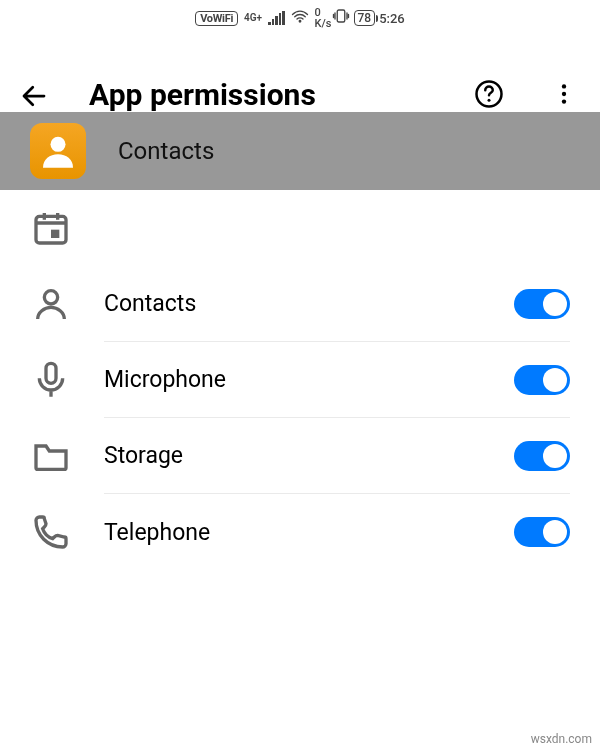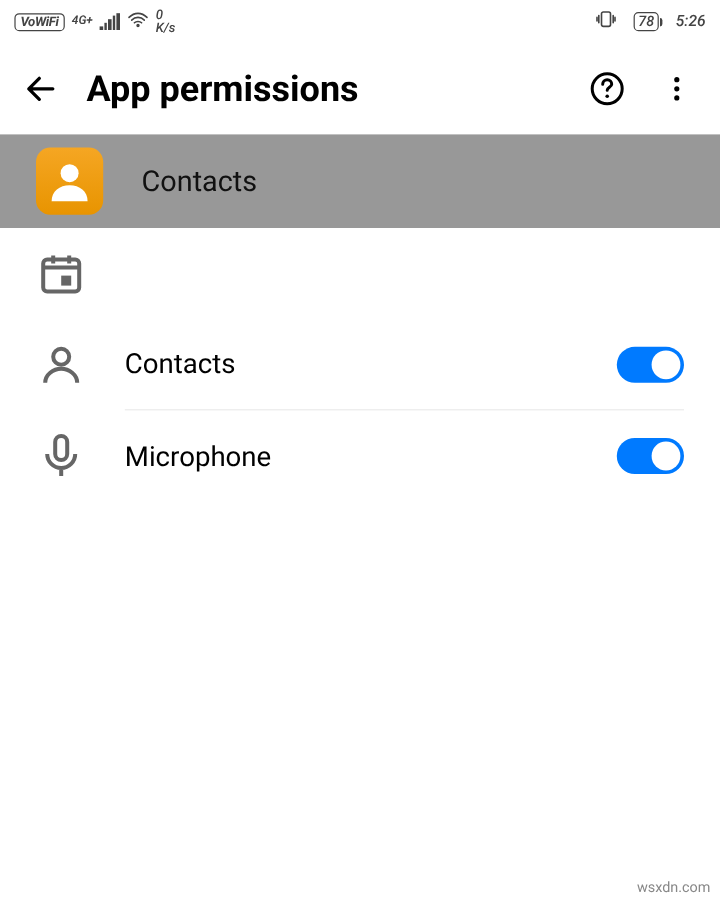--- a/index.html
+++ b/index.html
@@ -9,29 +9,28 @@
       font-family: -apple-system, BlinkMacSystemFont, "Segoe UI", Roboto, Helvetica, Arial, sans-serif;
       background: #fff;
       color: #000;
       overflow: hidden;
       position: relative;
     }
     .status-bar {
       height: 36px;
       display: flex;
       align-items: center;
-      justify-content: space-between;
+      justify-content: center;
       padding: 0 12px;
       font-size: 15px;
       color: #444;
       font-weight: 500;
-      font-style: italic;
     }
     .status-left { display: flex; align-items: center; gap: 6px; }
-    .status-right { display: flex; align-items: center; gap: 14px; }
+    .status-right { display: flex; align-items: center; gap: 4px; }
     .vowifi {
       border: 1.5px solid #444;
       border-radius: 4px;
       padding: 0 4px;
       font-size: 11px;
       font-weight: 700;
       letter-spacing: -0.3px;
     }
     .sig4g { font-size: 10px; font-weight: 600; display: flex; flex-direction: column; line-height: 1; }
     .signal-bars { display: flex; align-items: flex-end; gap: 1px; height: 14px; }
@@ -50,23 +49,23 @@
     }
     .battery::after {
       content: ""; position: absolute; right: -4px; top: 4px;
       width: 2.5px; height: 7px; background: #444; border-radius: 0 2px 2px 0;
     }
     .clock { font-size: 13px; font-weight: 500; }
 
     .header {
       height: 76px;
       display: flex;
-      align-items: center;
+      align-items: flex-end;
       padding: 0 18px;
-      gap: 22px;
+      gap: 39px;
     }
     .back-btn { width: 32px; height: 32px; display: flex; align-items: center; justify-content: center; }
     .back-btn svg { width: 30px; height: 30px; }
     .title { font-size: 30px; font-weight: 700; flex: 1; }
     .help-btn, .more-btn { width: 36px; height: 36px; display: flex; align-items: center; justify-content: center; }
     .help-btn svg { width: 30px; height: 30px; }
     .more-btn svg { width: 26px; height: 26px; }
 
     .app-section {
       background: #989898;
@@ -237,17 +236,41 @@
         </svg>
     </div>
     <div class="perm-label-wrap">
       <div class="perm-label">Microphone</div>
       <div style="flex:1"></div>
       <div class="toggle on"></div>
     </div>
   </div>
 
 
-
+  <div class="perm-row">
+    <div class="perm-icon">
+      <svg viewBox="0 0 24 24">
+          <path d="M3 6h6l2 3h10v10a1 1 0 01-1 1H4a1 1 0 01-1-1V6z"></path>
+        </svg>
+    </div>
+    <div class="perm-label-wrap">
+      <div class="perm-label">Storage</div>
+      <div style="flex:1"></div>
+      <div class="toggle on"></div>
+    </div>
+  </div>
+
+  <div class="perm-row">
+    <div class="perm-icon">
+      <svg viewBox="0 0 24 24">
+          <path d="M5 3c-1 0-2 1-2 2 0 9 7 16 16 16 1 0 2-1 2-2v-3c0-1-1-1-1-1l-4-1c-1 0-1 0-2 1l-1 1c-3-1-5-3-6-6l1-1c1-1 1-1 1-2L8 4s0-1-1-1H5z"></path>
+        </svg>
+    </div>
+    <div class="perm-label-wrap">
+      <div class="perm-label">Telephone</div>
+      <div style="flex:1"></div>
+      <div class="toggle on"></div>
+    </div>
+  </div>
 
 </div>
 
 <div class="watermark">wsxdn.com</div>
 
 </body></html>

